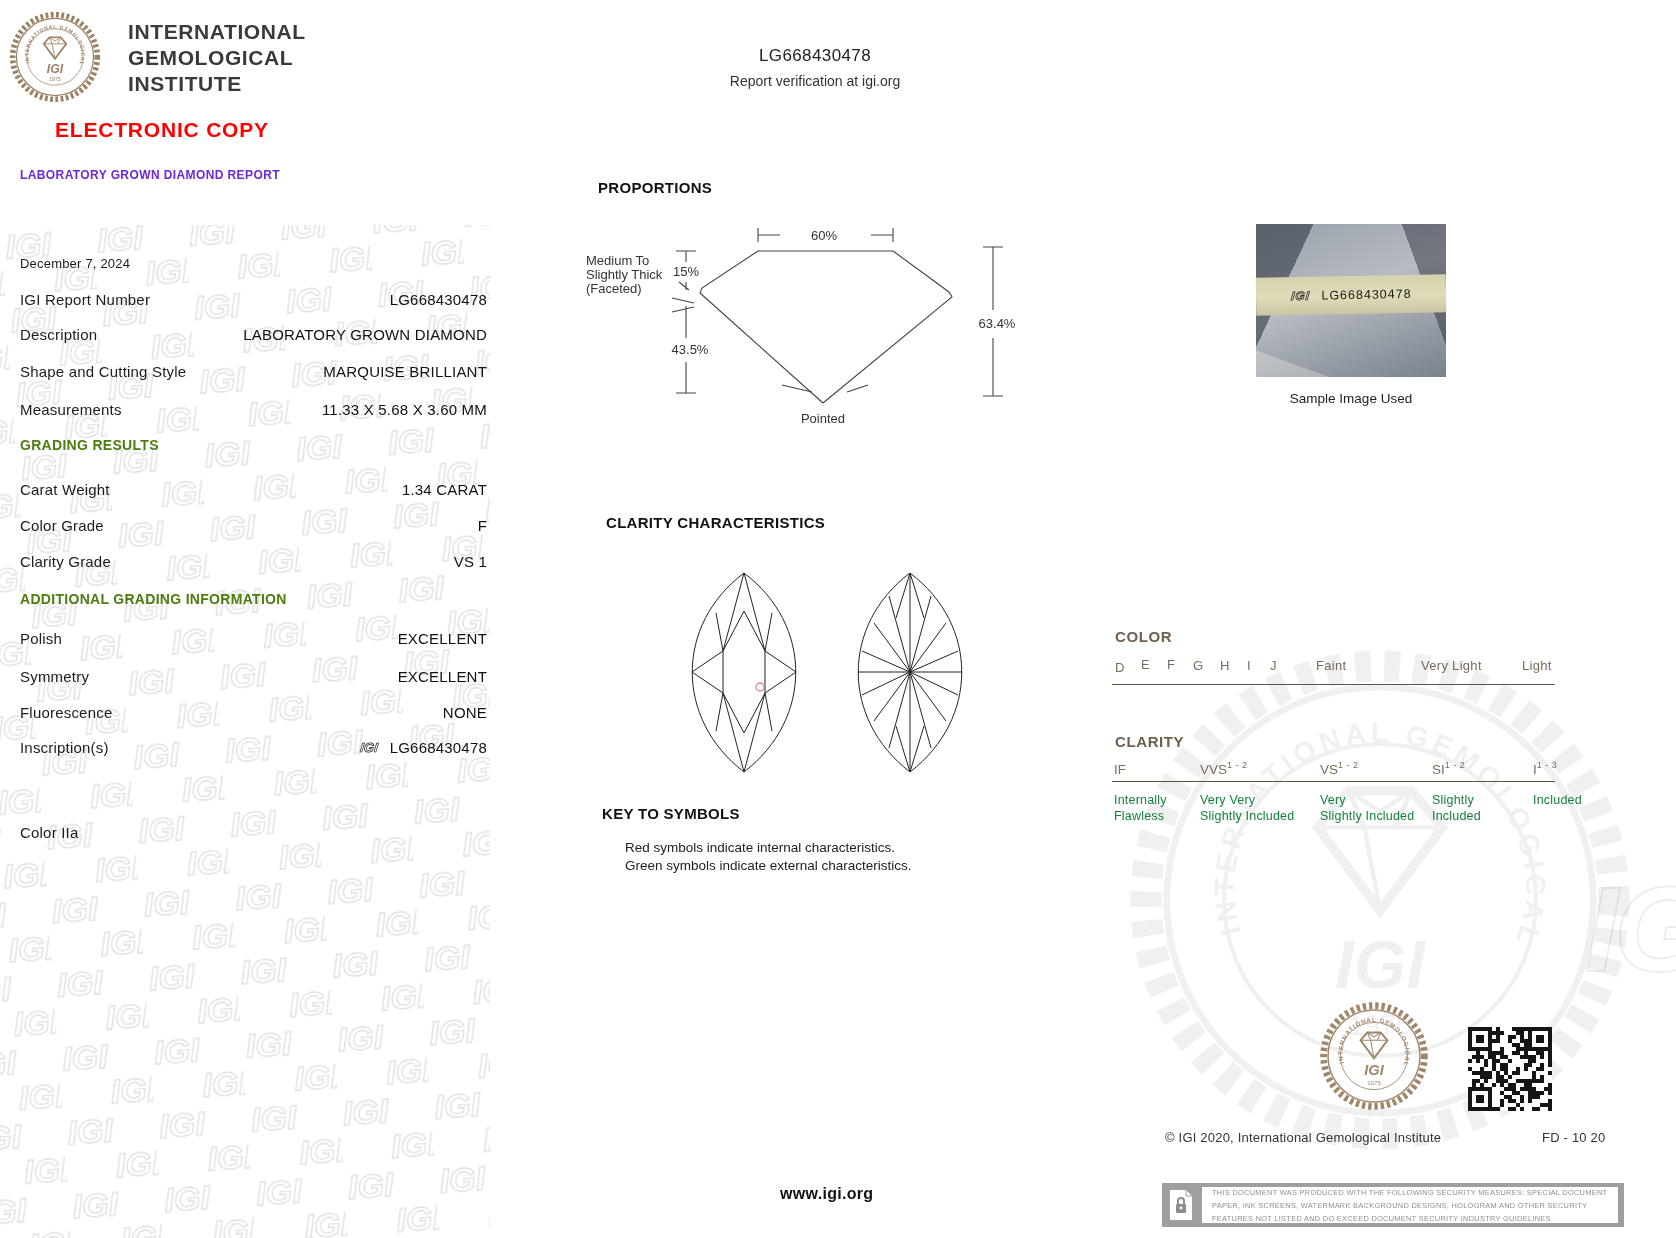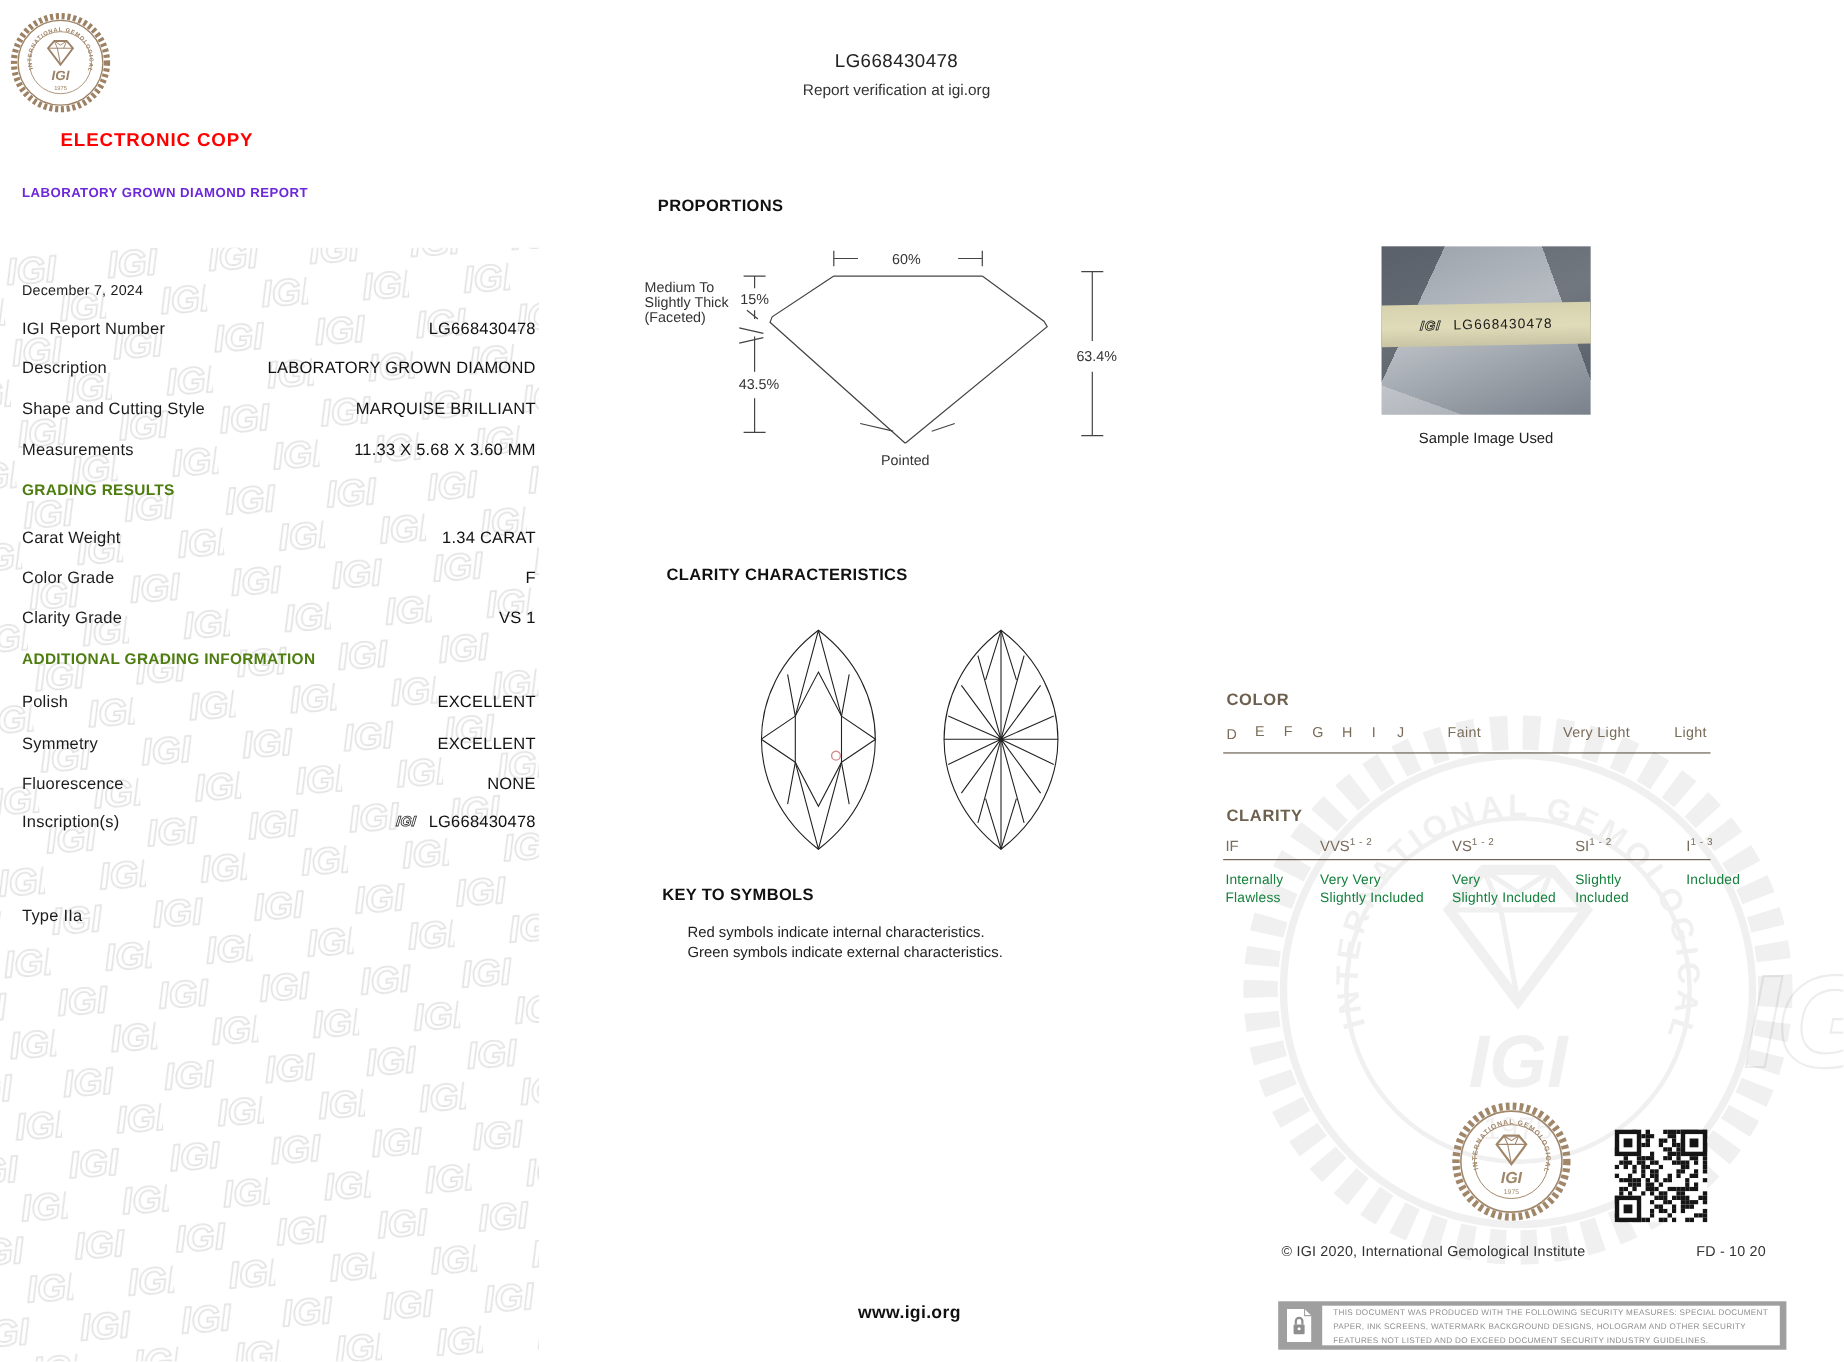--- a/index.html
+++ b/index.html
@@ -3,21 +3,21 @@
 <meta charset="utf-8">
 <style>
   * { margin:0; padding:0; box-sizing:border-box; }
   html,body { background:#fff; }
   .page { position:relative; width:1676px; height:1238px; background:#fff; overflow:hidden;
           font-family:"Liberation Sans", sans-serif; color:#1c1c1c; }
   .abs { position:absolute; }
   .z2 { z-index:2; }
   
   .org-name { font-size:21px; font-weight:bold; letter-spacing:0.6px; color:#3a3a3a; line-height:26px; }
-  .ecopy { font-size:17px; font-weight:bold; letter-spacing:0.8px; color:#ff0000;text-align:right; }
+  .ecopy { font-size:21px; font-weight:bold; letter-spacing:0.8px; color:#ff0000;text-align:right; }
   .topnum { font-size:17px; color:#222; letter-spacing:0.4px; }
   .topver { font-size:14px; color:#333; margin-top:7px; }
   
   .rep-title { font-size:12px; font-weight:bold; letter-spacing:0.4px; color:#6d28d9; }
   .sect-hdr { font-size:14px; font-weight:bold; letter-spacing:0.3px; color:#4d7c0f;text-align:center; }
   .frow { display:flex; justify-content:space-between; width:467px; font-size:15px; letter-spacing:0.2px; }
   .frow .lab { color:#1c1c1c; }
   .frow .val { color:#111; text-align:right; }
   .comments { width:455px; font-size:15px; line-height:19px; color:#1c1c1c; letter-spacing:0.2px; }
   
@@ -95,20 +95,25 @@
     <rect width="100%" height="100%" fill="url(#wmp)"></rect>
   </svg>
   <svg class="abs wm-seal" style="left:1120px;top:640px" width="520" height="520">
     <use href="#igi-seal"></use>
   </svg>
   <div class="abs wm-big-igi" style="left:1585px;top:860px">IGI</div>
 
   <svg class="abs seal-brown z2" style="left:8px;top:10px" width="94" height="94">
     <use href="#igi-seal"></use>
   </svg>
+  <div class="abs org-name z2" style="left:128px;top:19px">
+    <div>INTERNATIONAL</div>
+    <div>GEMOLOGICAL</div>
+    <div>INSTITUTE</div>
+  </div>
   <div class="abs ecopy z2" style="left:55px;top:118px">ELECTRONIC COPY</div>
 
   <div class="abs z2" style="left:640px;top:46px;width:350px;text-align:center">
     <div class="topnum">LG668430478</div>
     <div class="topver">Report verification at igi.org</div>
   </div>
 
   <div class="abs rep-title z2" style="left:20px;top:168px">LABORATORY GROWN DIAMOND REPORT</div>
 
   <div class="abs z2" style="left:20px;top:256px;font-size:13px;letter-spacing:0.2px">December 7, 2024</div>
@@ -162,21 +167,21 @@
   <div class="abs frow z2" style="left:20px;top:739px">
     <span class="lab">Inscription(s)</span>
     <span class="val">
       <svg width="26" height="15" viewBox="0 0 26 15" style="vertical-align:-2px">
         <text x="2" y="12" font-style="italic" font-weight="bold" font-size="13" fill="none" stroke="#222" stroke-width="0.7" transform="skewX(-6)">IGI</text>
       </svg>
       <span>LG668430478</span>
     </span>
   </div>
 
-  <div class="abs z2" style="left:20px;top:824px;font-size:15px;letter-spacing:0.2px">Type IIa</div>
+  <div class="abs z2" style="left:20px;top:824px;font-size:15px;letter-spacing:0.2px">Color IIa</div>
 
   <div class="abs prop-hdr z2" style="left:598px;top:179px">PROPORTIONS</div>
 
   <svg class="abs diagram z2" style="left:530px;top:220px" width="490" height="215" viewBox="0 0 490 215">
 
     <path d="M228 31 L363 31"></path>
     <path d="M228 31 L172 68 L170 73 L293 183"></path>
     <path d="M363 31 L419 72 L422 77 L293 183"></path>
 
     <path d="M252 165 L282 172 M317 172 L338 165"></path>

